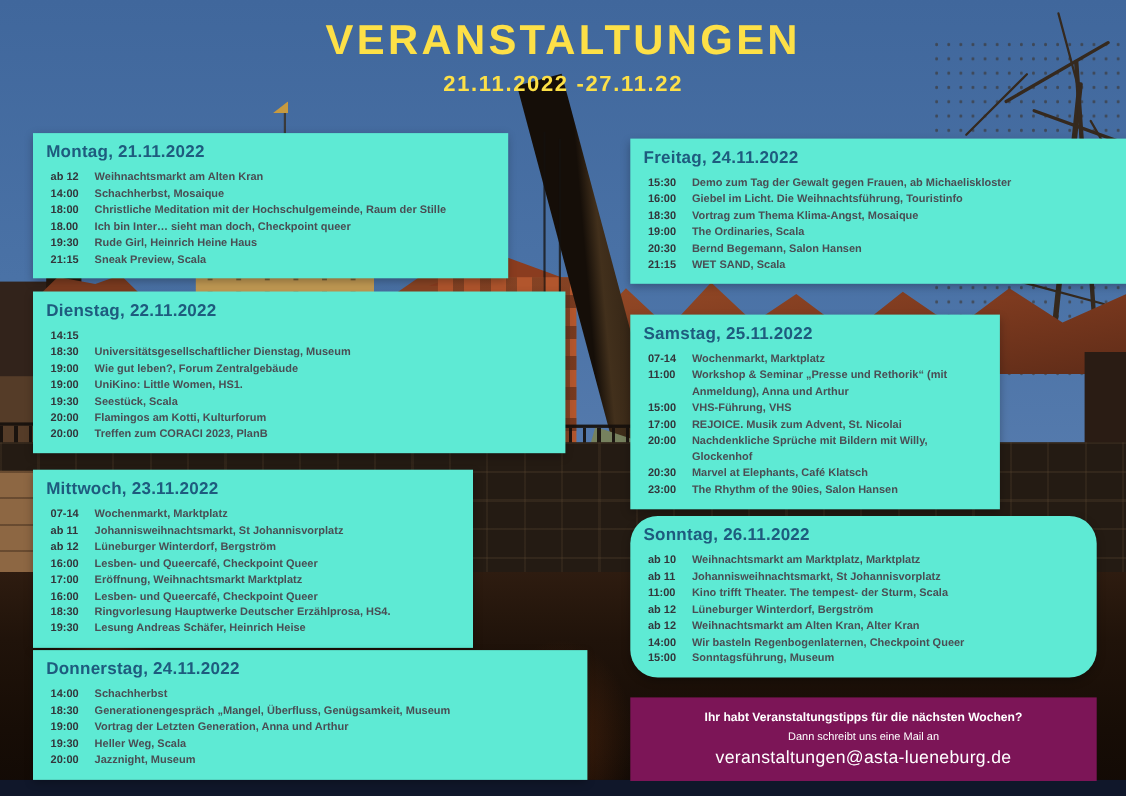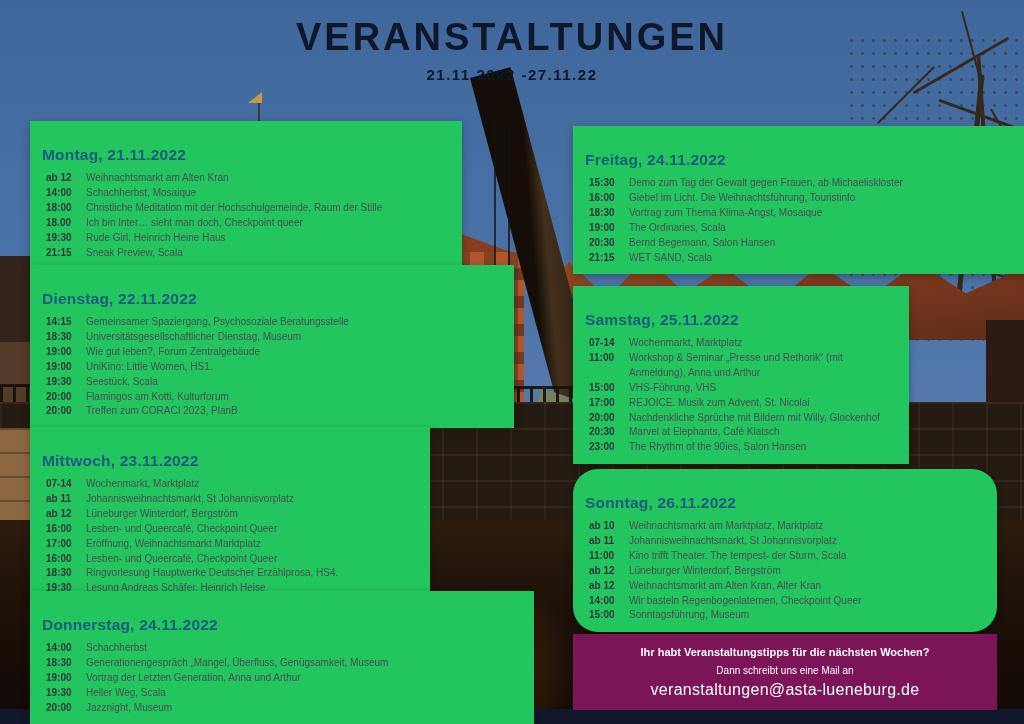--- a/index.html
+++ b/index.html
@@ -76,32 +76,32 @@
       radial-gradient(ellipse 95px 130px at 510px 75%, rgba(200,95,35,.26), transparent 70%),
       radial-gradient(ellipse 130px 60px at 880px 85%, rgba(185,80,28,.22), transparent 70%),
       linear-gradient(180deg,#2e1c10 0%,#20130a 30%,#170d06 70%,#120a05 100%); }
   .navy-strip { position:absolute; left:0; top:709px; width:1024px; height:15px; background:#10172a; }
 
   .vane-pole { position:absolute; left:258px; top:96px; width:2px; height:28px; background:#3a3a3a; }
   .vane-flag { position:absolute; left:248px; top:92px; width:14px; height:11px; background:#c79a3f;
     clip-path:polygon(0 100%,100% 0,100% 100%); }
 
   
-  .titlewrap { position:absolute; left:0; top:16px; width:1024px; text-align:center; z-index:6; color:#0f172a; }
+  .titlewrap { position:absolute; left:0; top:16px; width:1024px; text-align:center; z-index:6; color:#fde047; }
   .title { font-size:38px; font-weight:800; letter-spacing:3px; }
-  .subtitle { margin-top:7px; font-size:15px; font-weight:bold; letter-spacing:1.5px; }
+  .subtitle { margin-top:7px; font-size:20px; font-weight:bold; letter-spacing:1.5px; }
 
   
-  .card { position:absolute; background:#22c55e; box-shadow:0 3px 8px rgba(0,0,0,.28);
-    padding:24px 12px 9px; z-index:10; }
+  .card { position:absolute; background:#5eead4; box-shadow:0 3px 8px rgba(0,0,0,.28);
+    padding:8px 12px 9px; z-index:10; }
   .day-title { font-size:15.5px; line-height:20px; font-weight:bold; color:#1e5b7e;
     letter-spacing:.2px; margin-bottom:6px; }
   .event-row { display:flex; font-size:10px; line-height:14.9px; color:#4a4e54; }
   .event-time { flex:0 0 44px; font-weight:bold; color:#33363b; padding-left:4px; }
-  .event-text { flex:1; }
+  .event-text { flex:1;font-weight:bold; }
 
   .pos-montag     { left:30px;  top:121px; width:432px; }
   .pos-dienstag   { left:30px;  top:265px; width:484px; }
   .pos-mittwoch   { left:30px;  top:427px; width:400px; }
   .pos-donnerstag { left:30px;  top:591px; width:504px; }
   .pos-freitag    { left:573px; top:126px; width:456px; }
   .pos-samstag    { left:573px; top:286px; width:336px; }
   .pos-sonntag    { left:573px; top:469px; width:424px;border-radius:25px; }
 
   
@@ -206,21 +206,20 @@
           <span class="event-time">21:15</span>
           <span class="event-text">Sneak Preview, Scala</span>
         </div>
       </div>
   </div>
   <div class="card pos-dienstag">
     <div class="day-title">Dienstag, 22.11.2022</div>
     <div class="event-list">
         <div class="event-row">
           <span class="event-time">14:15</span>
-          <span class="event-text">Gemeinsamer Spaziergang, Psychosoziale Beratungsstelle</span>
         </div>
         <div class="event-row">
           <span class="event-time">18:30</span>
           <span class="event-text">Universitätsgesellschaftlicher Dienstag, Museum</span>
         </div>
         <div class="event-row">
           <span class="event-time">19:00</span>
           <span class="event-text">Wie gut leben?, Forum Zentralgebäude</span>
         </div>
         <div class="event-row">

